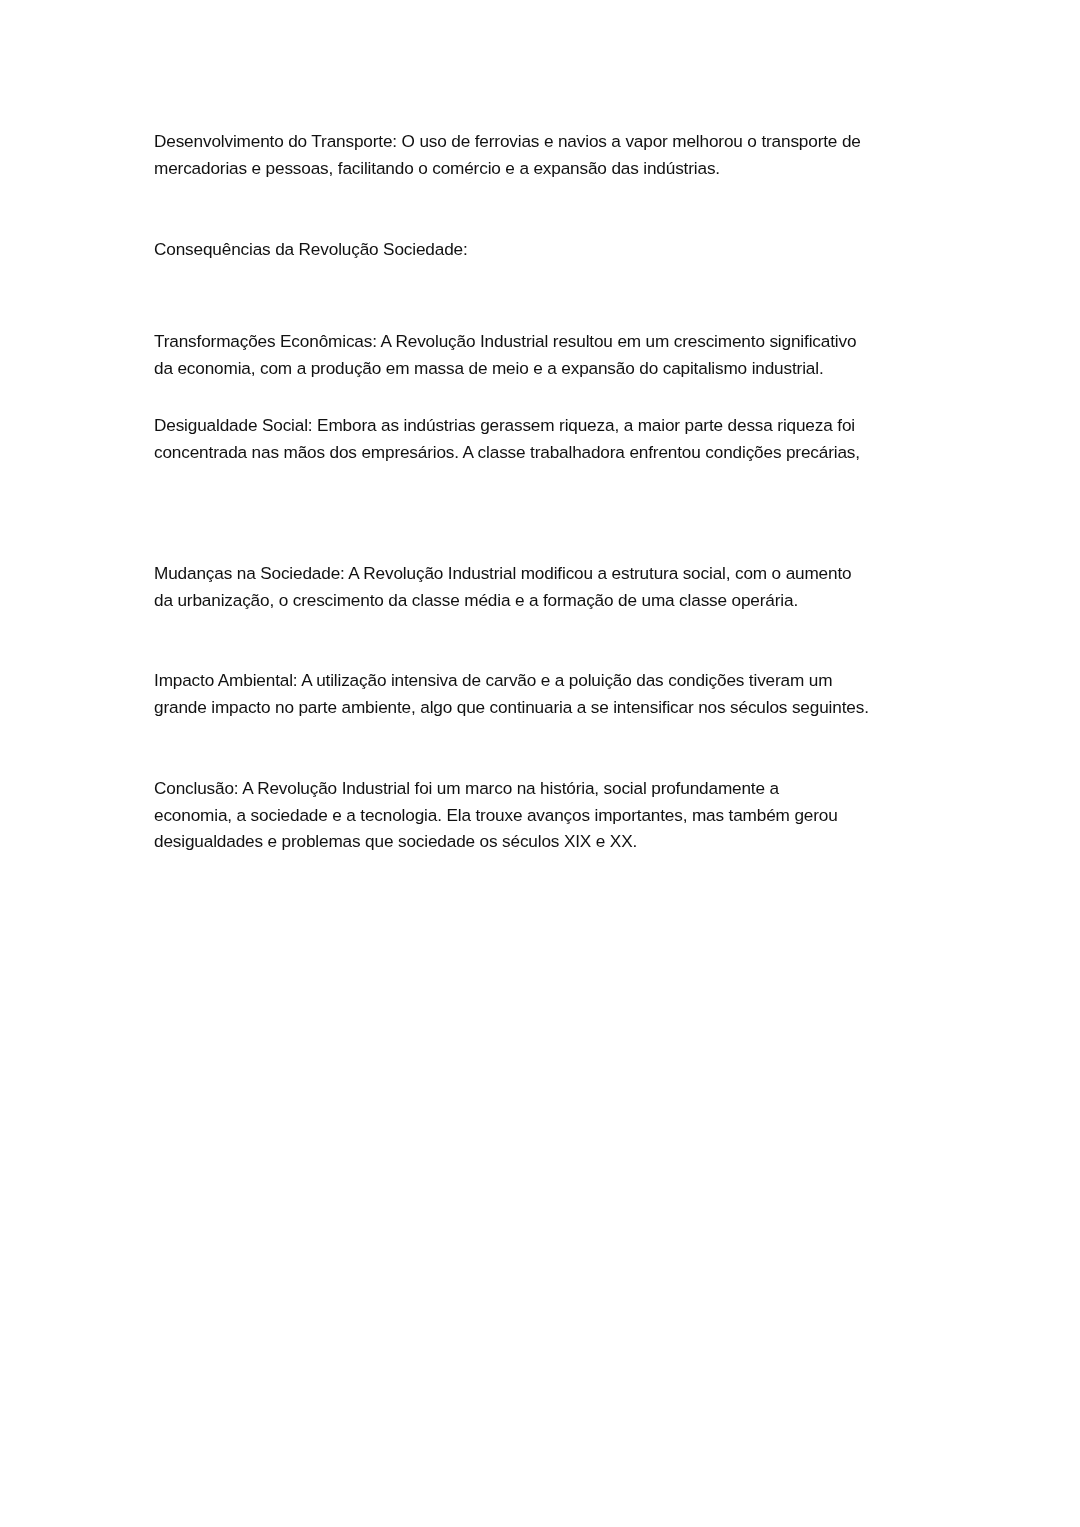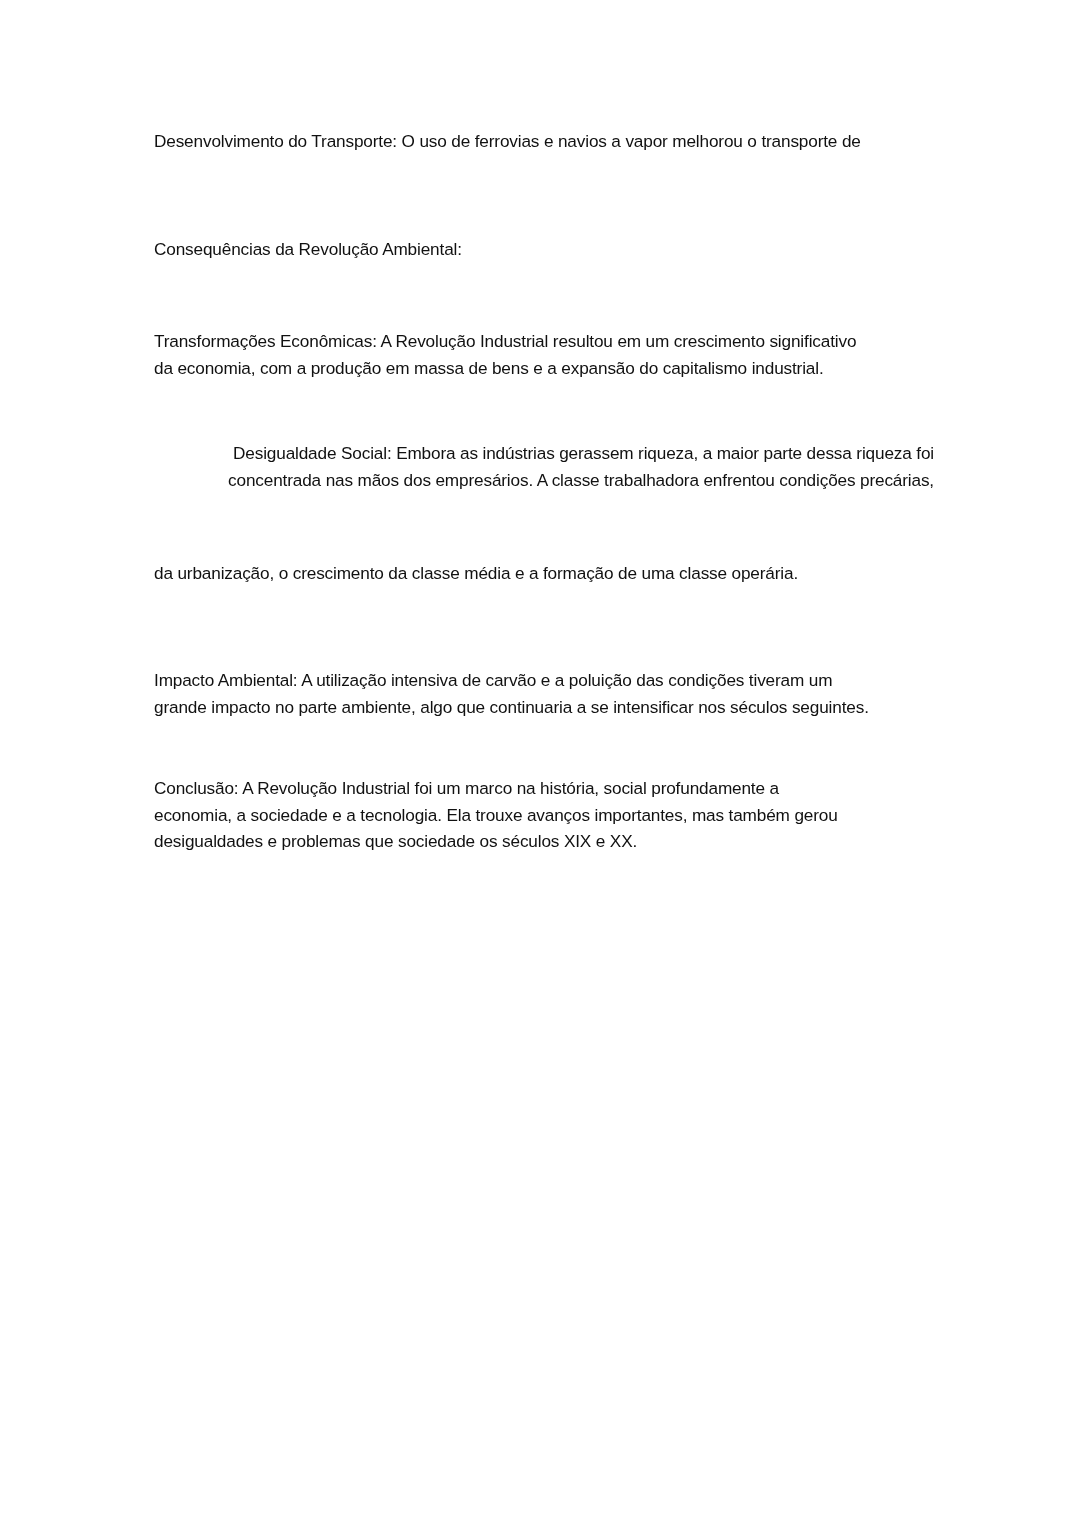--- a/index.html
+++ b/index.html
@@ -38,37 +38,39 @@
       white-space: nowrap;
     }
   </style>
 </head>
 <body>
 
 <div class="page">
 
   <p class="para" style="top:128px;">
     <span class="line">Desenvolvimento do Transporte: O uso de ferrovias e navios a vapor melhorou o transporte de</span>
+    <span class="line">mercadorias e pessoas, facilitando o comércio e a expansão das indústrias.</span>
   </p>
 
   <p class="para" style="top:236px;">
-    <span class="line">Consequências da Revolução Ambiental:</span>
+    <span class="line">Consequências da Revolução Sociedade:</span>
   </p>
 
   <p class="para" style="top:328px;">
     <span class="line">Transformações Econômicas: A Revolução Industrial resultou em um crescimento significativo</span>
-    <span class="line">da economia, com a produção em massa de bens e a expansão do capitalismo industrial.</span>
+    <span class="line">da economia, com a produção em massa de meio e a expansão do capitalismo industrial.</span>
   </p>
 
-  <p class="para" style="top:440px;text-align:right;">
+  <p class="para" style="top:412px;">
     <span class="line">Desigualdade Social: Embora as indústrias gerassem riqueza, a maior parte dessa riqueza foi</span>
     <span class="line">concentrada nas mãos dos empresários. A classe trabalhadora enfrentou condições precárias,</span>
   </p>
 
   <p class="para" style="top:560px;">
+    <span class="line">Mudanças na Sociedade: A Revolução Industrial modificou a estrutura social, com o aumento</span>
     <span class="line">da urbanização, o crescimento da classe média e a formação de uma classe operária.</span>
   </p>
 
   <p class="para" style="top:667px;">
     <span class="line">Impacto Ambiental: A utilização intensiva de carvão e a poluição das condições tiveram um</span>
     <span class="line">grande impacto no parte ambiente, algo que continuaria a se intensificar nos séculos seguintes.</span>
   </p>
 
   <p class="para" style="top:775px;">
     <span class="line">Conclusão: A Revolução Industrial foi um marco na história, social profundamente a</span>

